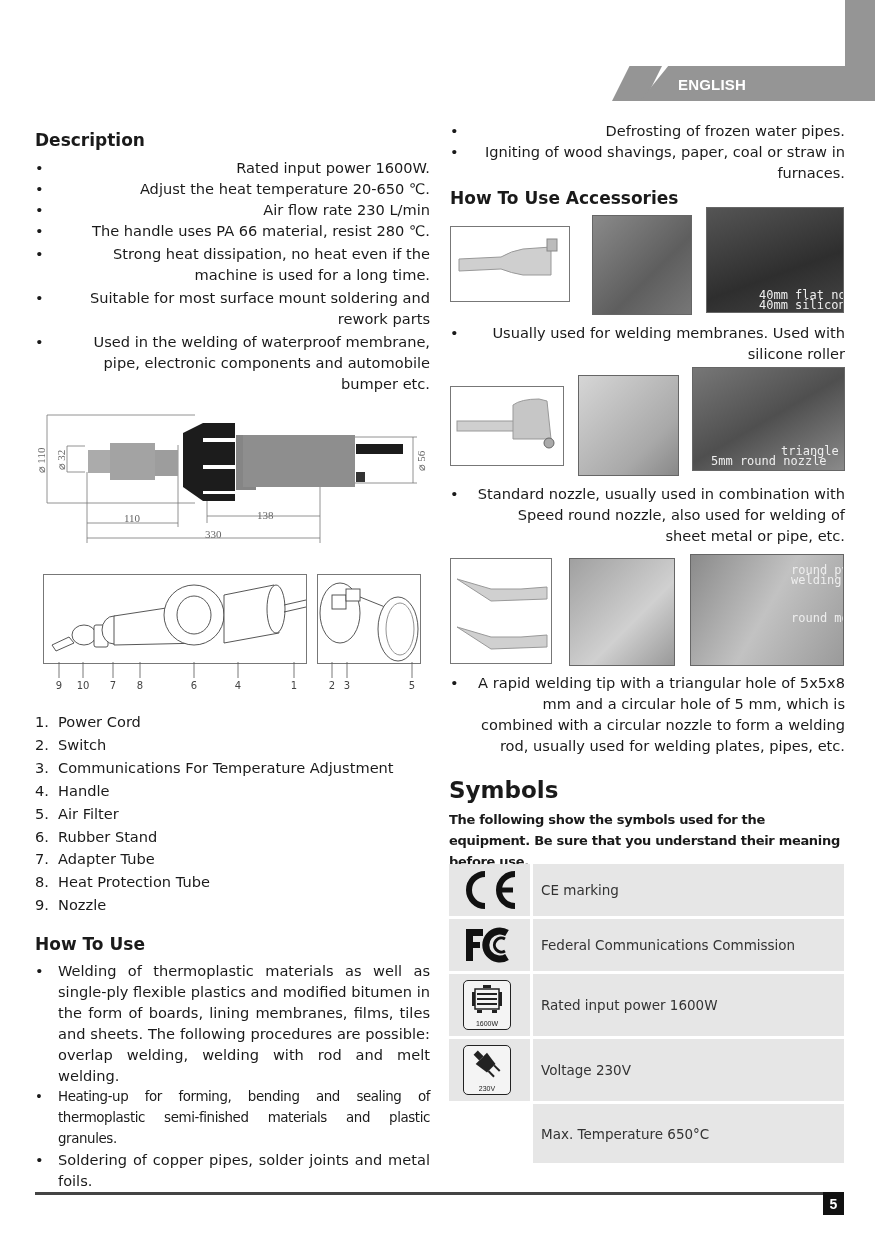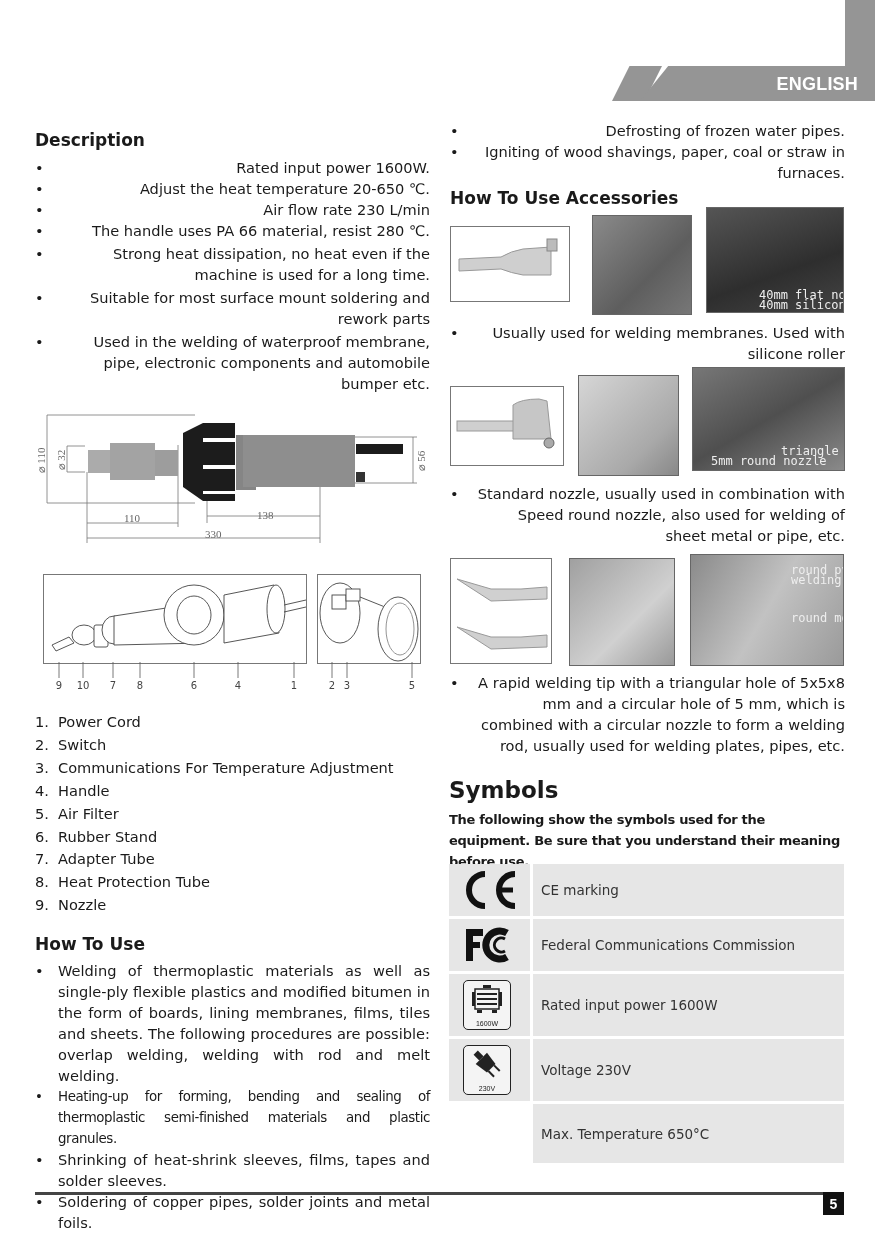--- a/index.html
+++ b/index.html
@@ -7,22 +7,22 @@
          font-family:"DejaVu Sans", sans-serif; color:#1a1a1a; }
   .abs { position:absolute; }
 
   
   .corner-bar { position:absolute; left:845px; top:0; width:30px; height:101px; background:#959595; }
   .tab-slant1 { position:absolute; left:612px; top:66px; width:50px; height:35px; background:#959595;
                 clip-path:polygon(35% 0,100% 0,65% 100%,0 100%); }
   .tab-main { position:absolute; left:640px; top:66px; width:235px; height:35px; background:#959595;
               clip-path:polygon(12% 0,100% 0,100% 100%,0 100%); }
   .lang { position:absolute; left:660px; top:66px; width:180px; height:35px; line-height:37px;
-          text-align:right; color:#fff; font-family:"Liberation Sans", sans-serif;
-          font-weight:bold; font-size:18px; letter-spacing:0.2px; padding-left:18px; }
+          text-align:left; color:#fff; font-family:"Liberation Sans", sans-serif;
+          font-weight:bold; font-size:15px; letter-spacing:0.2px; padding-left:18px; }
 
   h2.sec { margin:0; font-size:17px; font-weight:bold; position:absolute; }
   ul.bul { list-style:none; margin:0; padding:0; position:absolute; font-size:14.6px; line-height:21px;text-align:right; }
   ul.bul li { position:relative; padding-left:23px; }
   ul.bul li::before { content:"•"; position:absolute; left:0; top:0; }
   ol.parts { list-style:none; margin:0; padding:0; position:absolute; font-size:14.6px; line-height:22.9px; }
   ol.parts li { position:relative; padding-left:23px; }
   ol.parts li .num { position:absolute; left:0; }
 
   .fig { position:absolute; border:1px solid #777; background:#fff; overflow:hidden; }
@@ -163,21 +163,20 @@
   <li><span class="num">6.</span><span>Rubber Stand</span></li>
   <li><span class="num">7.</span><span>Adapter Tube</span></li>
   <li><span class="num">8.</span><span>Heat Protection Tube</span></li>
   <li><span class="num">9.</span><span>Nozzle</span></li>
 </ol>
 
 <h2 class="sec" style="left:35px; top:934px;">How To Use</h2>
 <ul class="bul" style="left:35px; top:960px; width:395px; text-align:justify;">
   <li>Welding of thermoplastic materials as well as single-ply flexible plastics and modified bitumen in the form of boards, lining membranes, films, tiles and sheets. The following procedures are possible: overlap welding, welding with rod and melt welding.</li>
   <li style="font-size:13.4px; letter-spacing:-0.4px;">Heating-up for forming, bending and sealing of thermoplastic semi-finished materials and plastic granules.</li>
-  <li>Shrinking of heat-shrink sleeves, films, tapes and solder sleeves.</li>
   <li>Soldering of copper pipes, solder joints and metal foils.</li>
 </ul>
 
 <ul class="bul" style="left:450px; top:120px; width:395px;">
   <li>Defrosting of frozen water pipes.</li>
   <li>Igniting of wood shavings, paper, coal or straw in furnaces.</li>
 </ul>
 
 <h2 class="sec" style="left:450px; top:188px;">How To Use Accessories</h2>
 

